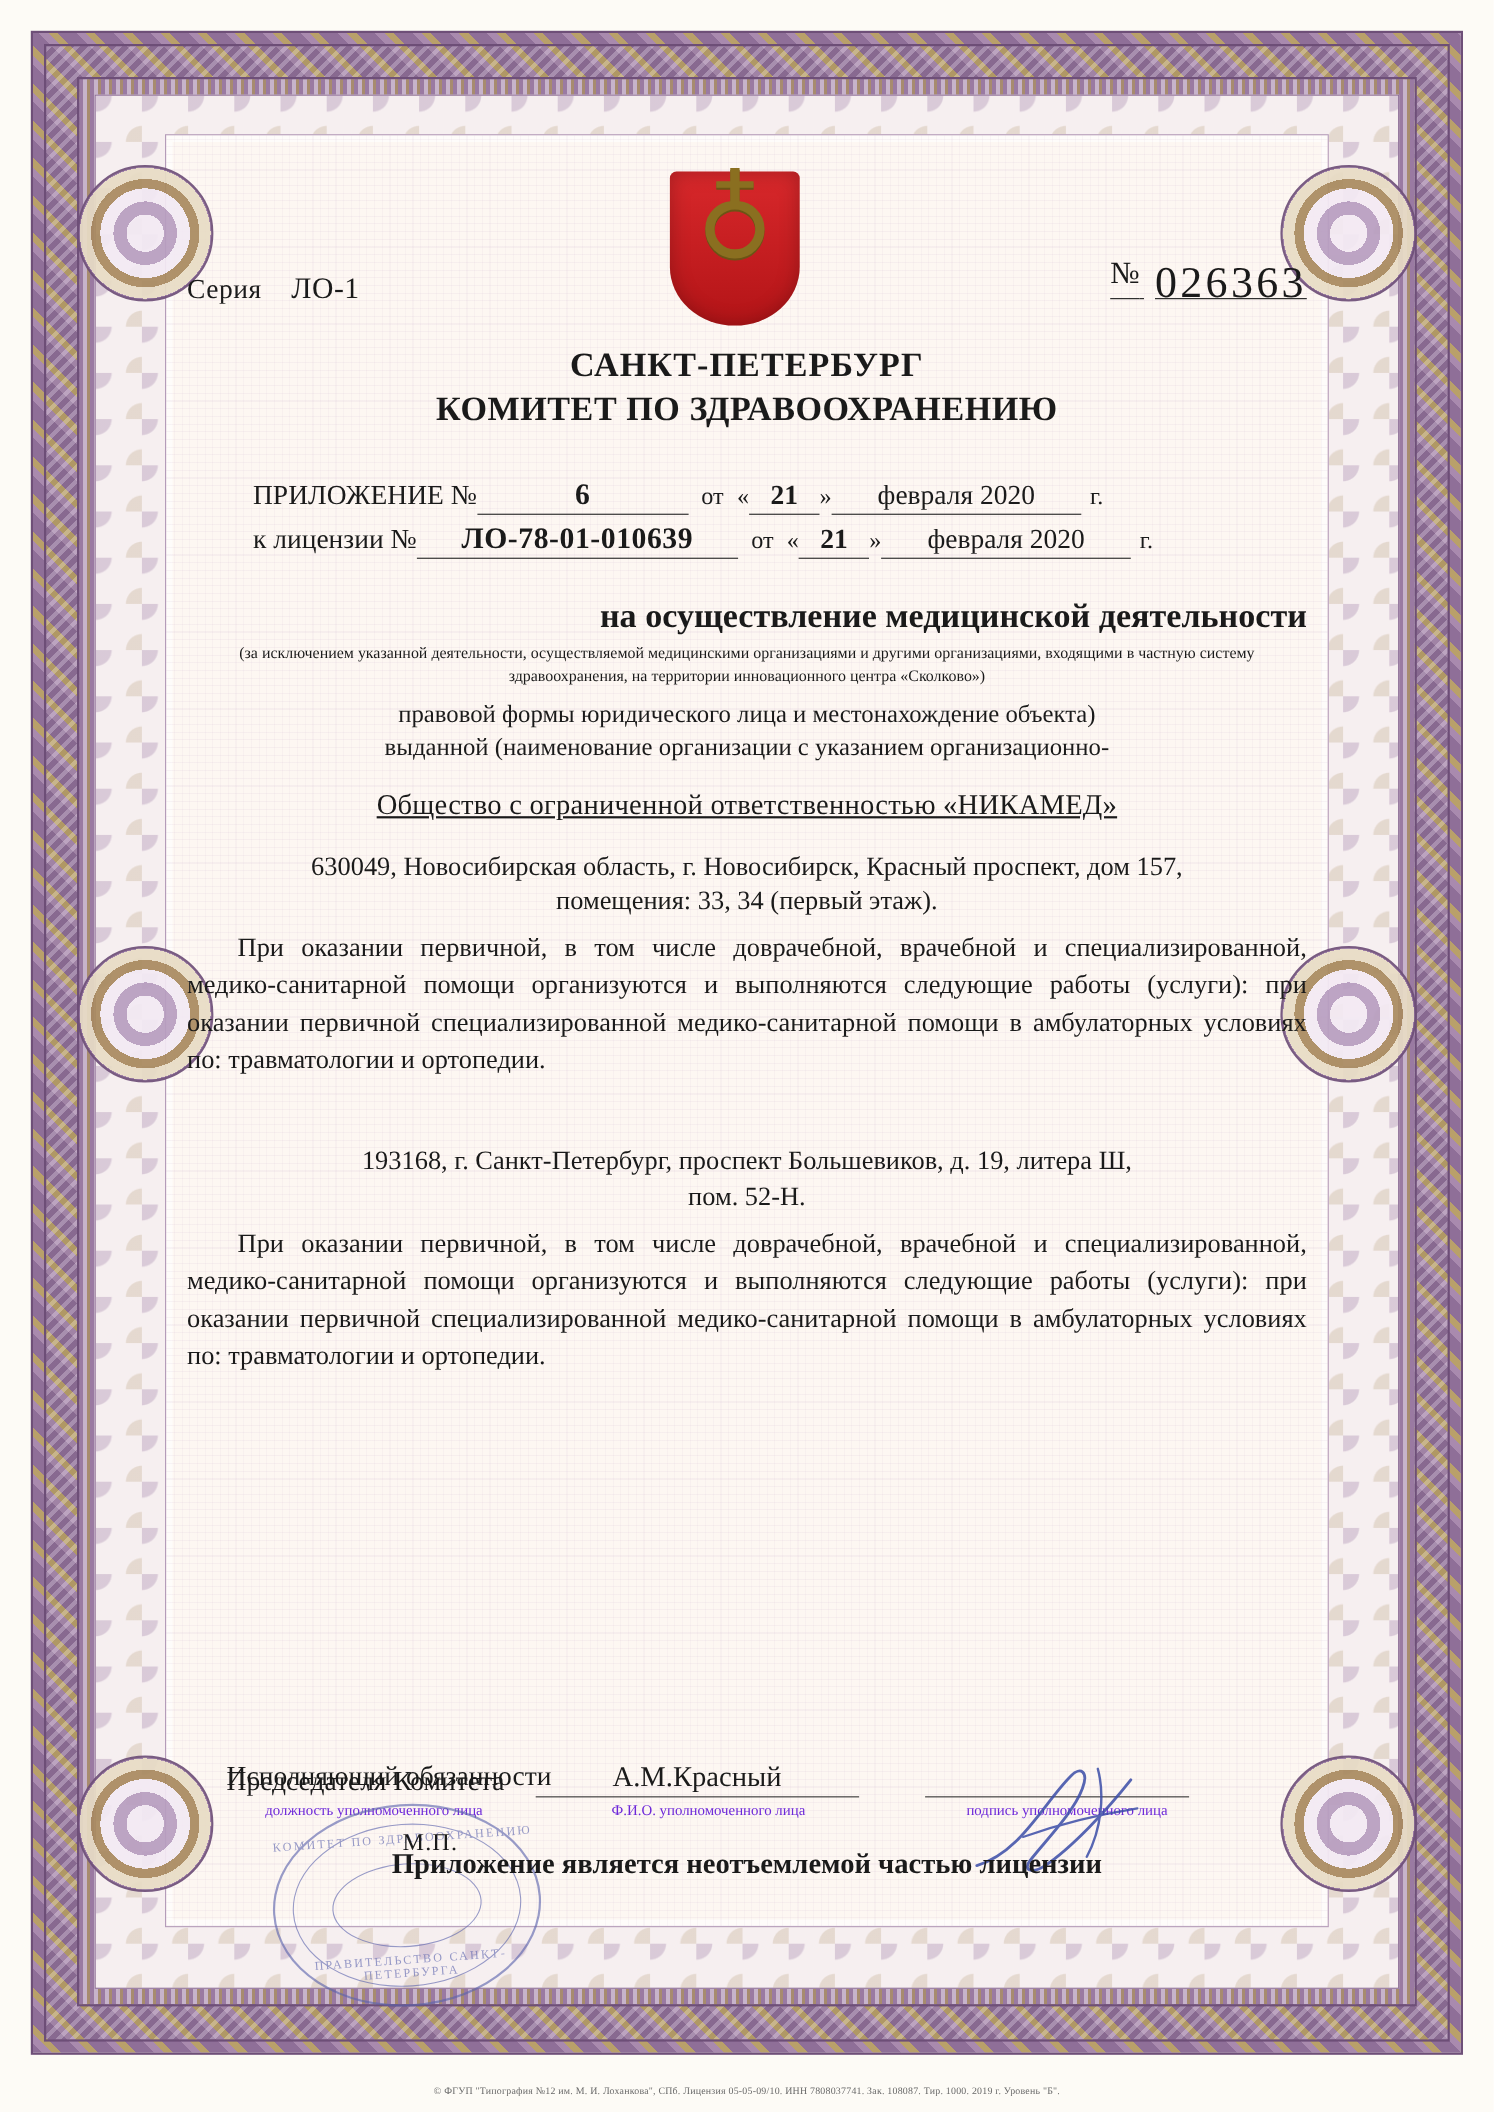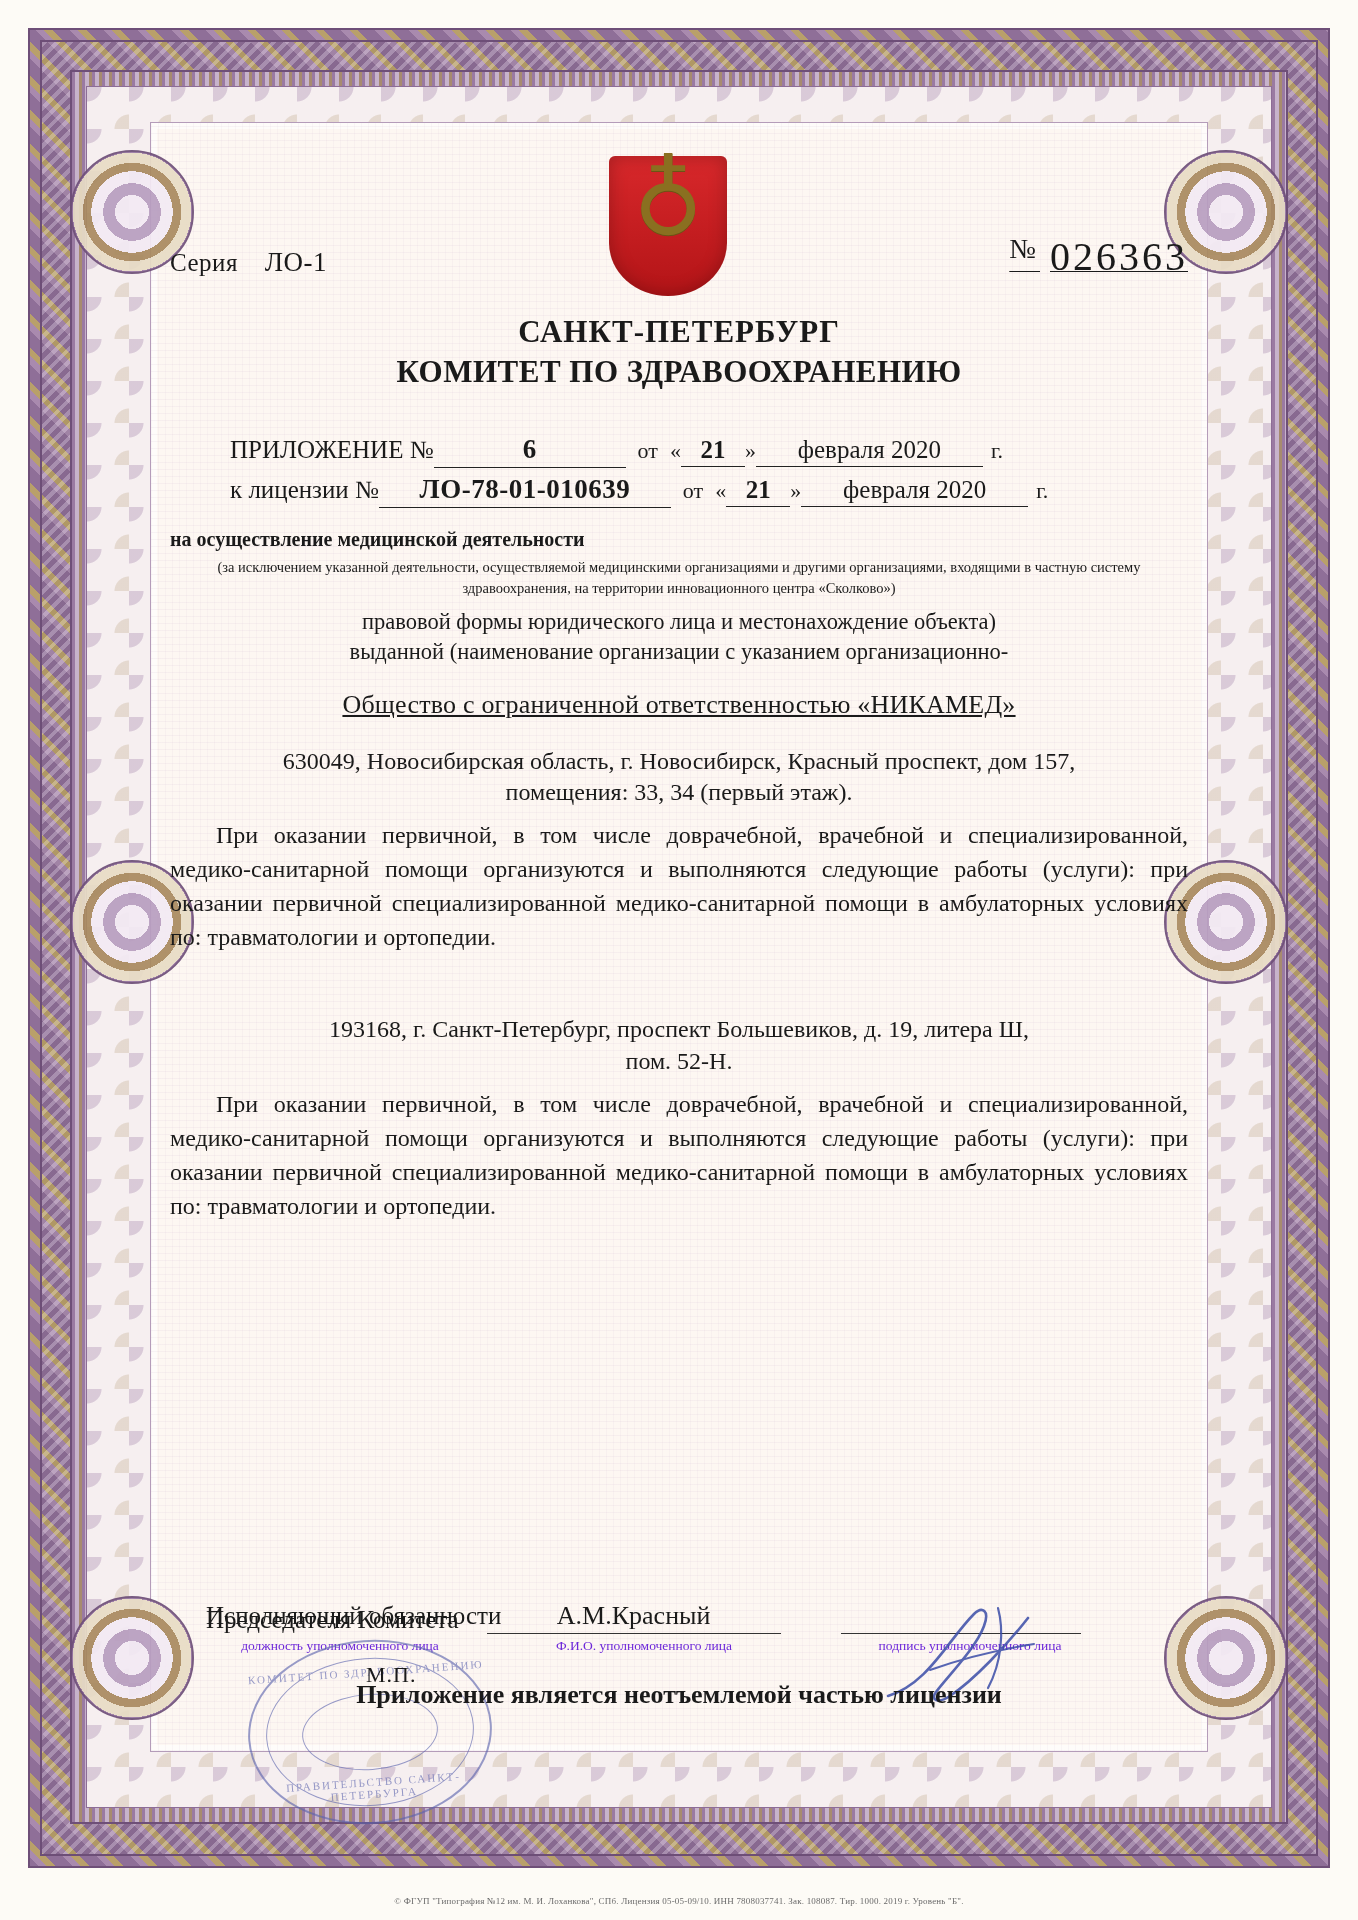--- a/index.html
+++ b/index.html
@@ -205,24 +205,24 @@
   }
   .blank.app-num { width: 180px; font-size: 27px; }
   .blank.lic-num { width: 280px; font-size: 27px; letter-spacing: .5px; }
   .ot { margin: 0 12px; font-size: 22px; }
   .blank.day { width: 52px; font-size: 25px; }
   .blank.month-year { width: 215px; font-size: 25px; font-weight: normal; }
   .g-suffix { margin-left: 8px; font-size: 22px; }
   .quote { font-size: 22px; }
 
   .activity {
-    text-align: left;
+    text-align: right;
     font-weight: bold;
-    font-size: 20px;
-    margin-top: 20px;
+    font-size: 31px;
+    margin-top: 34px;
   }
   .activity-note {
     text-align: center;
     font-size: 14.5px;
     line-height: 1.45;
     margin-top: 6px;
     padding: 0 10px;
   }
 
   .issued {

